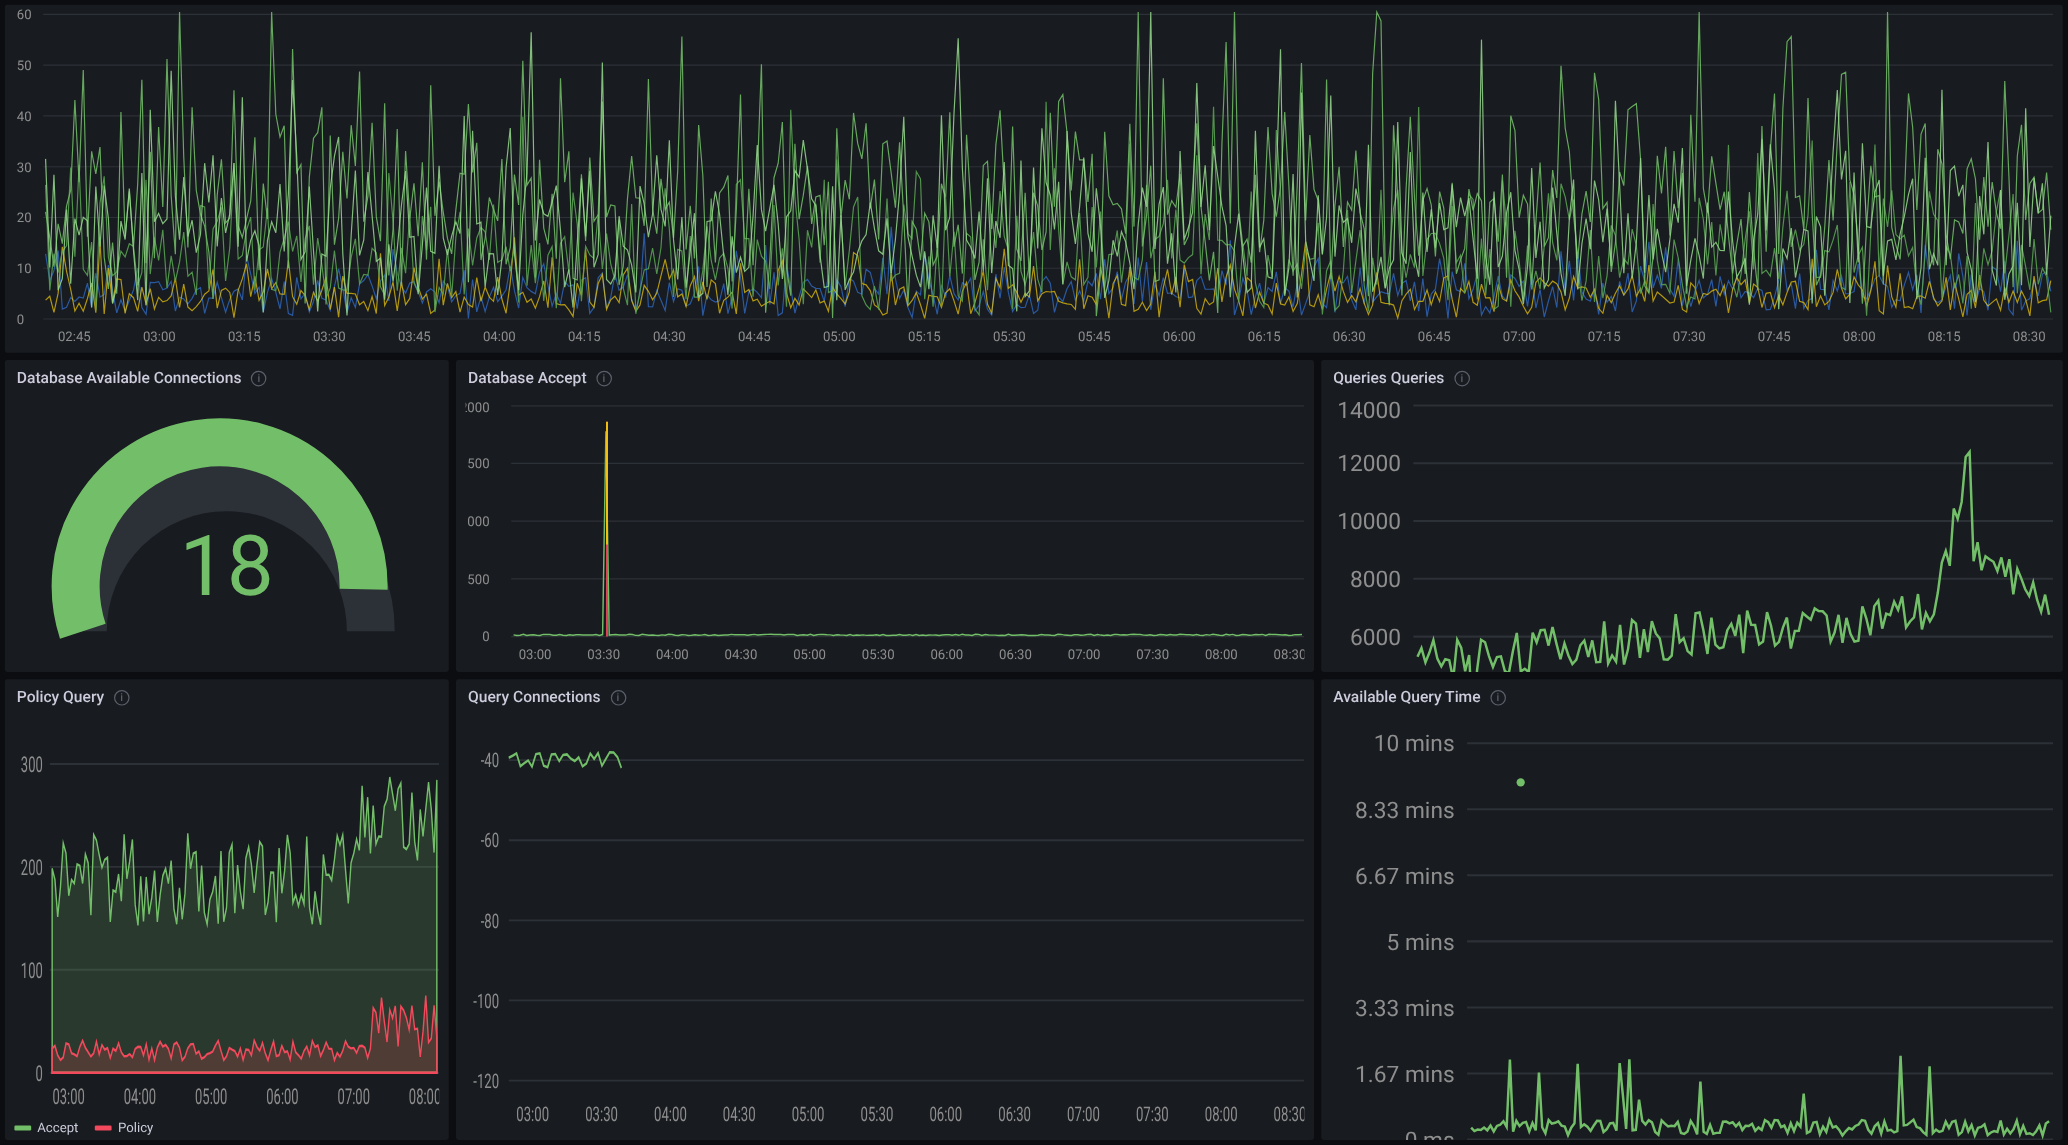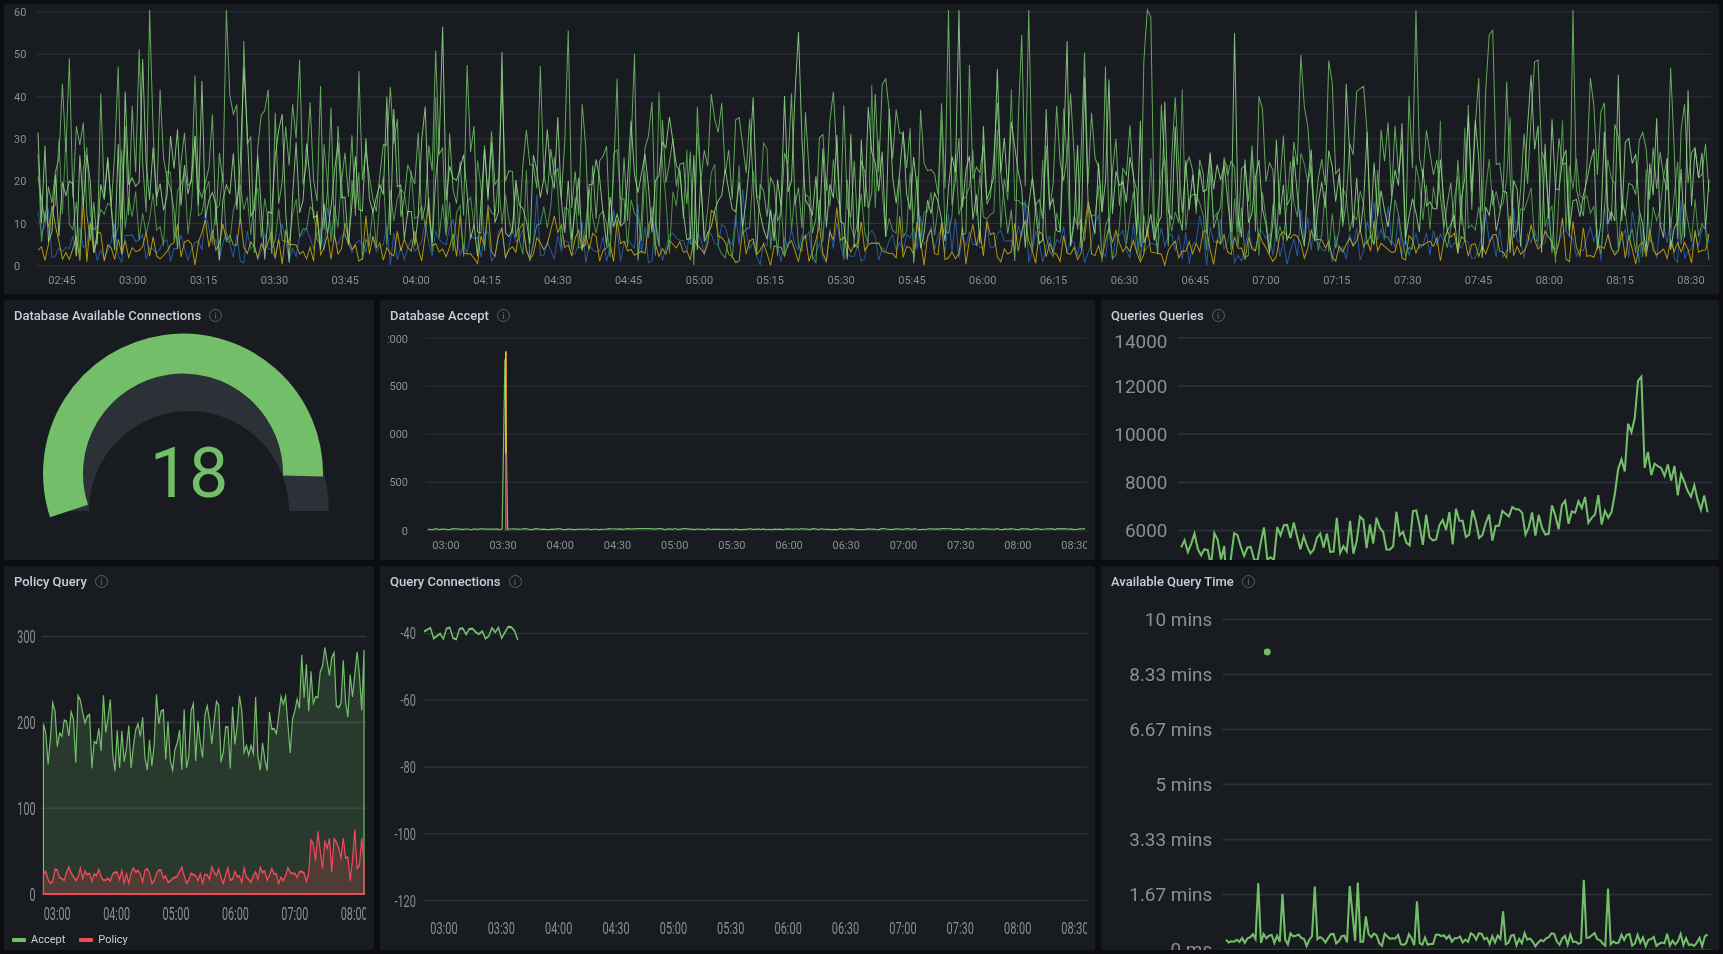--- a/index.html
+++ b/index.html
@@ -134,21 +134,21 @@
           </g>
       </svg>
     </div>
   </div>
 
   <div class="panel">
     <div class="panel-header">
       <span>Database Available Connections</span>
       <span class="info-icon">i</span>
     </div>
-    <div class="panel-body" style="display:flex;align-items:flex-start;justify-content:center;">
+    <div class="panel-body" style="display:flex;align-items:flex-end;justify-content:center;">
       <svg width="320" height="210" viewBox="0 0 320 210">
         <path d="M 40 180 A 120 120 0 1 1 280 180" fill="none" stroke="#2c3037" stroke-width="40"></path>
         <path d="M 40 180 A 120 120 0 1 1 274 145" fill="none" stroke="#73bf69" stroke-width="40"></path>
       </svg>
       <div class="gauge-center">18</div>
     </div>
   </div>
 
   <div class="panel">
     <div class="panel-header">

